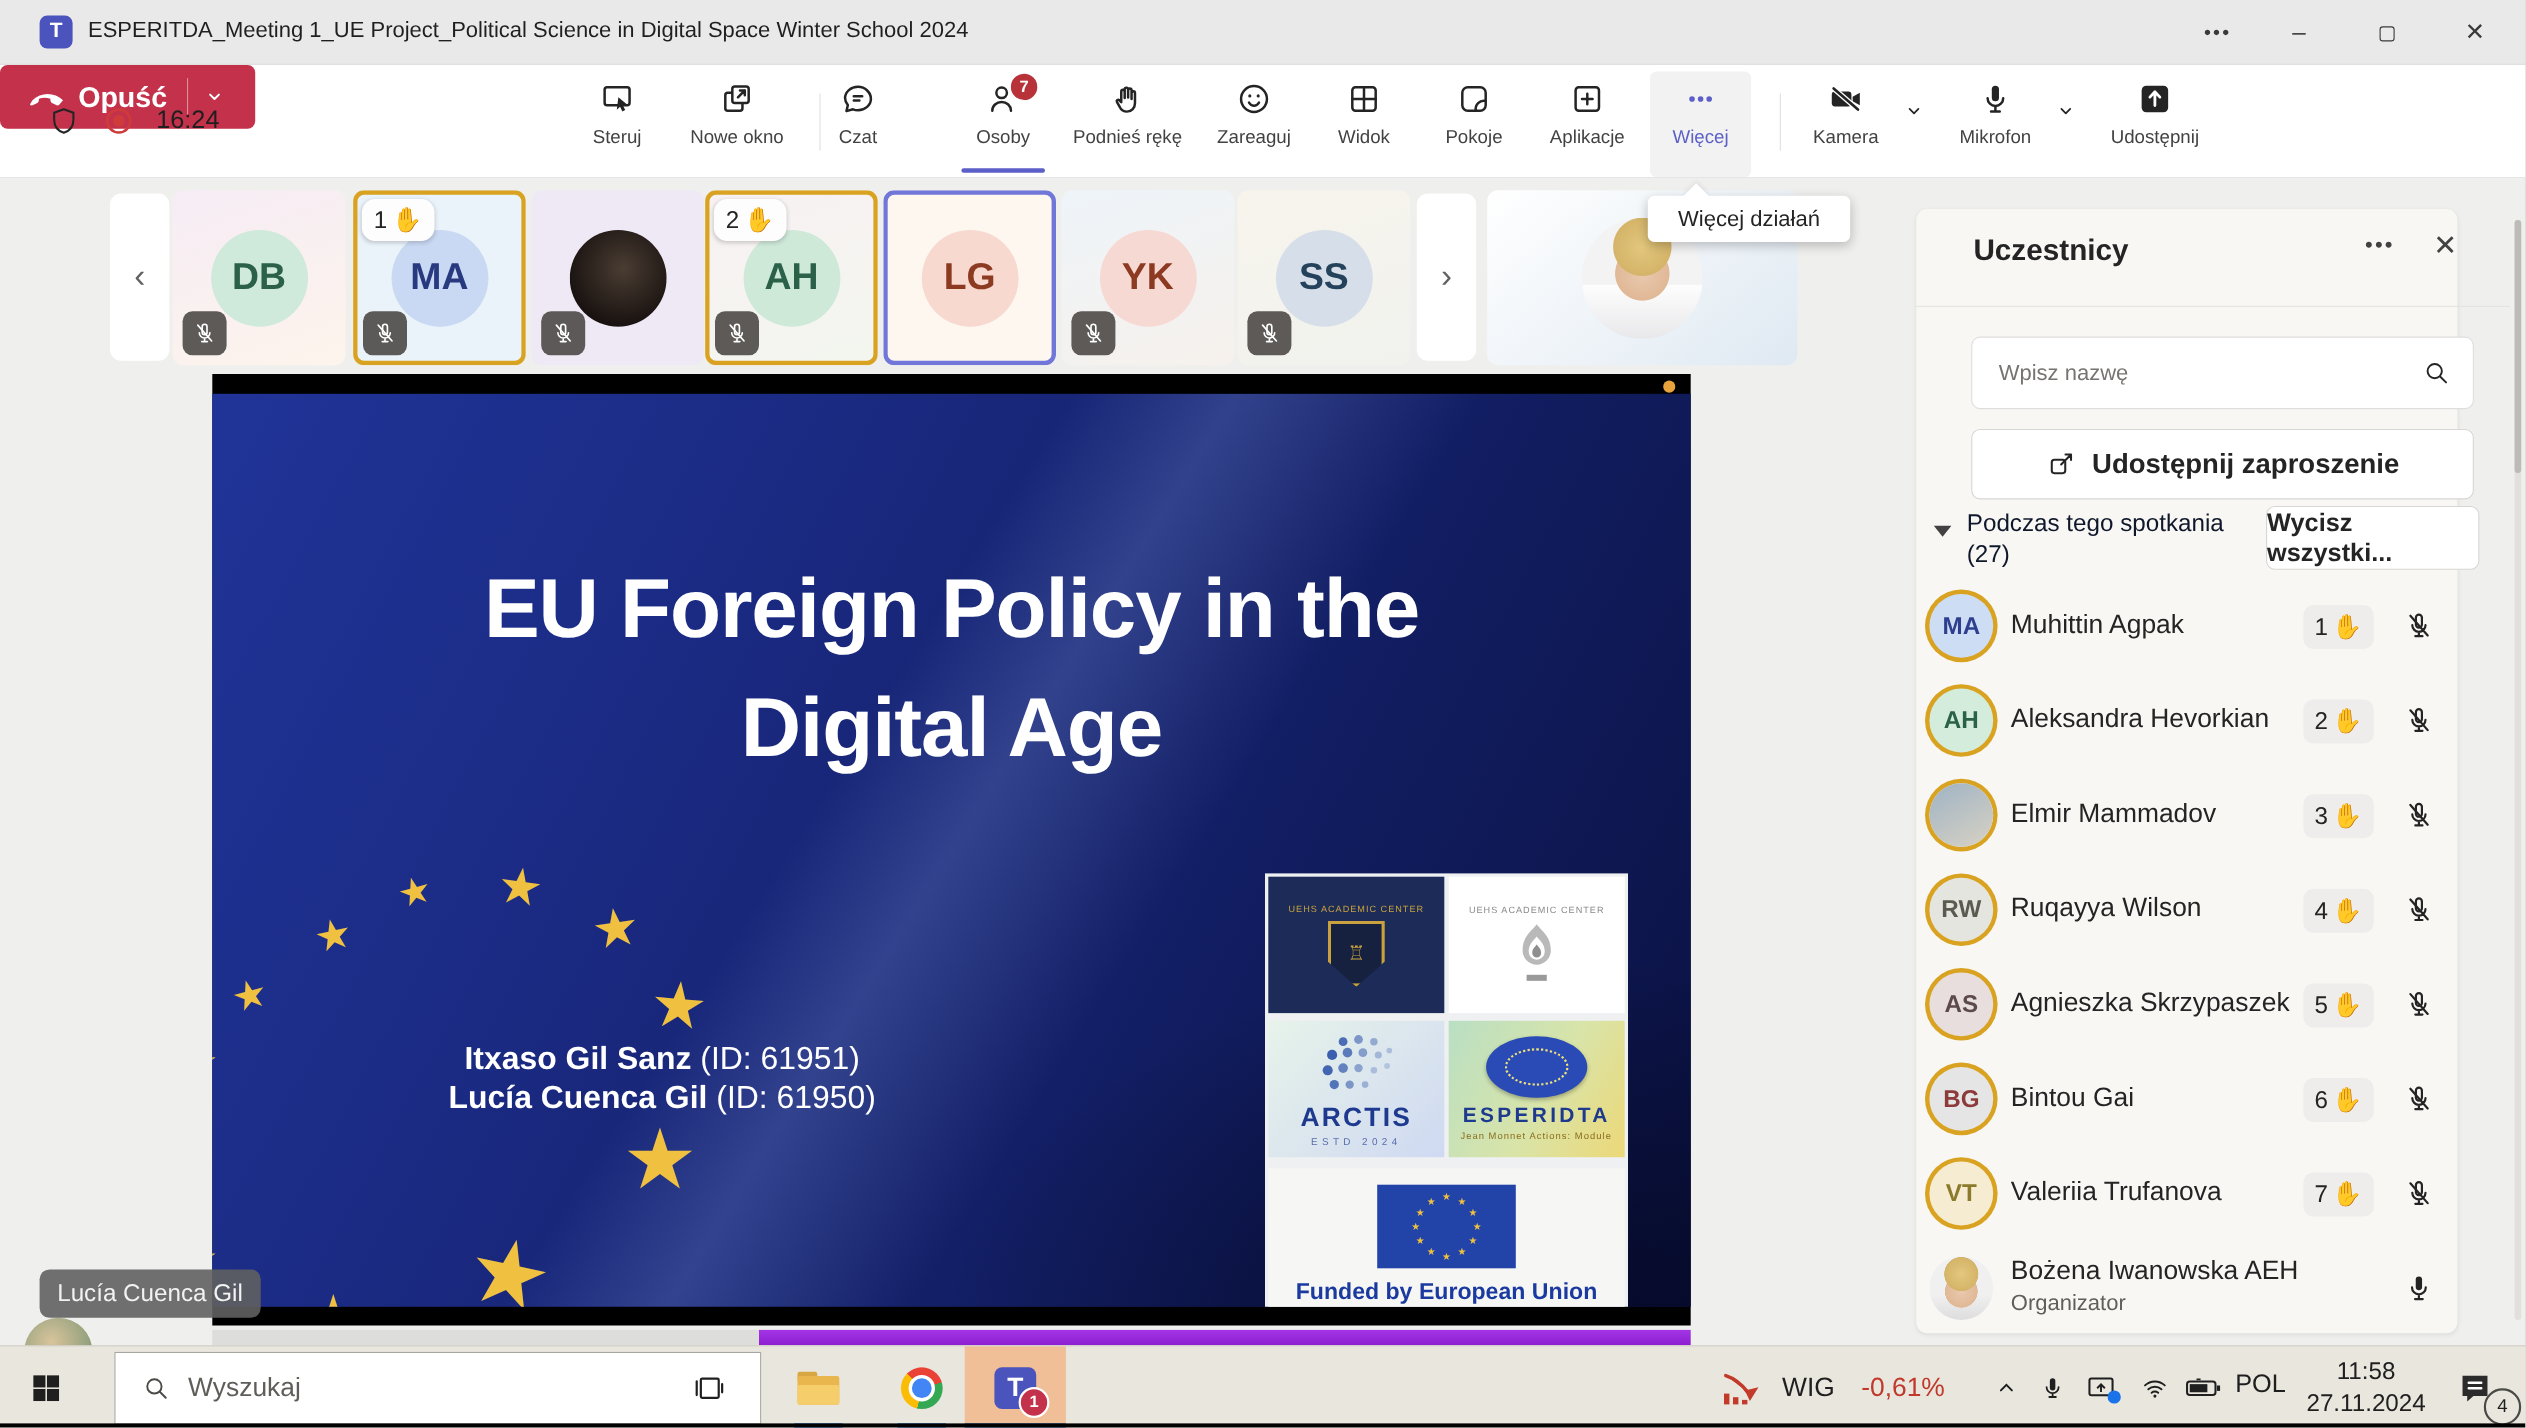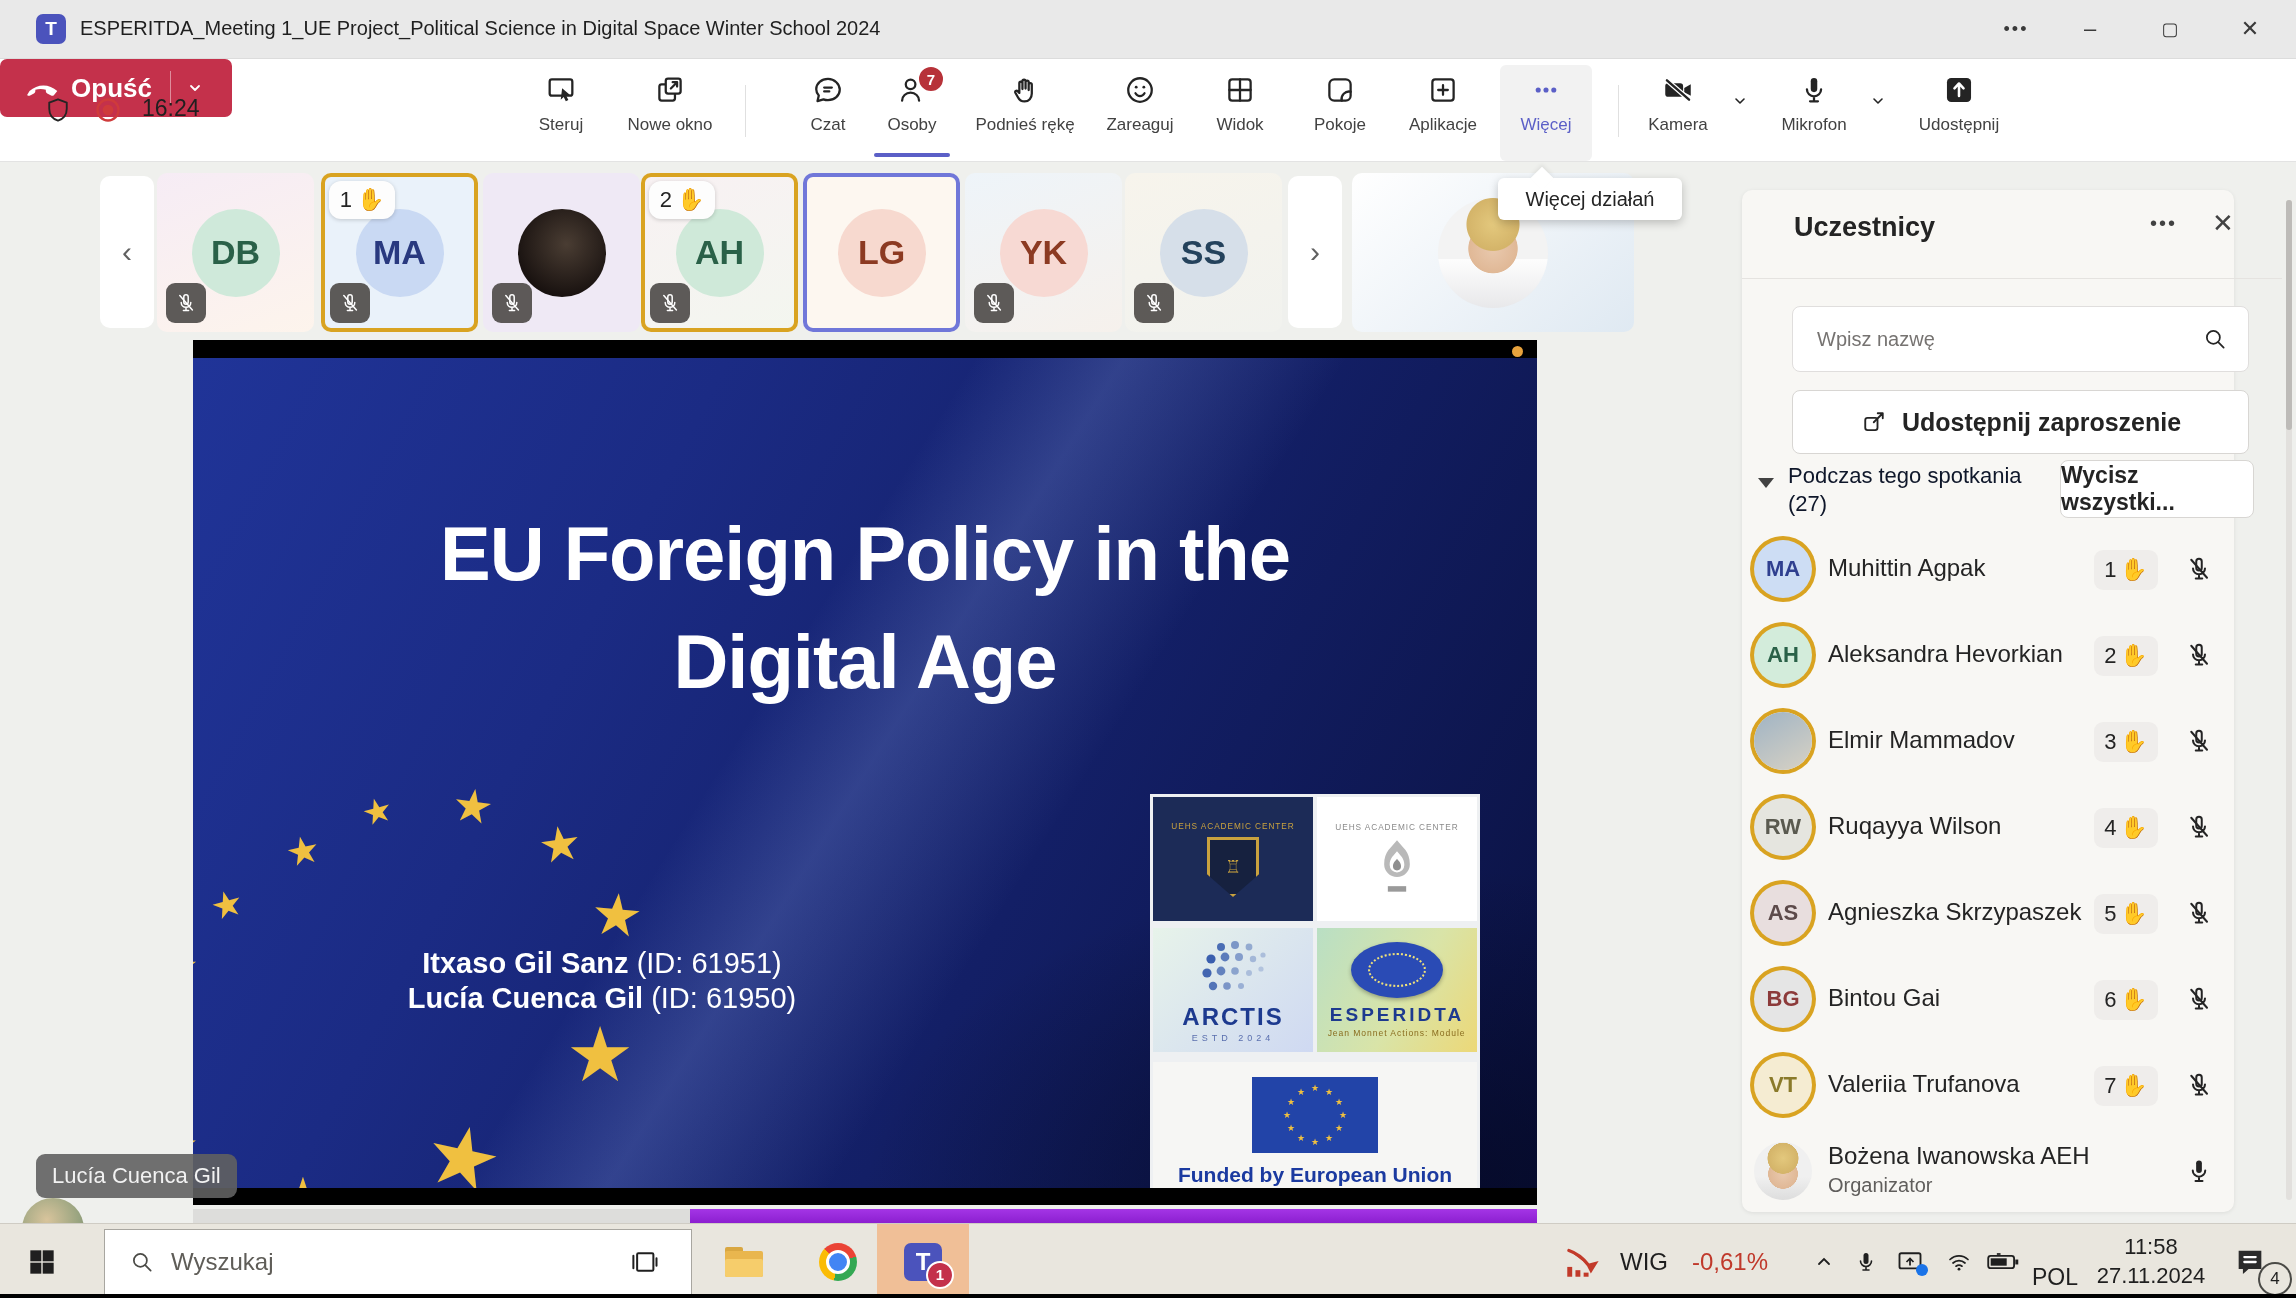--- a/index.html
+++ b/index.html
@@ -194,21 +194,21 @@
     </div>
     <div class="tbtn" style="left:612px;width:116px;">
       <svg width="34" height="34" viewBox="0 0 24 24">
           <rect class="ic" x="4.5" y="8" width="11" height="11.5" rx="1.6"></rect>
           <rect x="9" y="4" width="10.5" height="10.5" rx="1.6" fill="#fff" stroke="#242424" stroke-width="1.6"></rect>
           <path class="ic" d="M12.6 10.9 L17 6.5 M13.9 6.5 H17 V9.6"></path>
         </svg>
       <span class="lbl">Nowe okno</span>
     </div>
     <div class="tsep" style="left:745px;"></div>
-    <div class="tbtn" style="left:776px;width:104px;">
+    <div class="tbtn" style="left:728px;width:104px;">
       <svg width="34" height="34" viewBox="0 0 24 24">
           <path class="ic" d="M12 4.2 c-4.6 0-8.3 3.2-8.3 7.2 0 1.7.7 3.3 1.8 4.5 L4.6 19.8 l4.2-1.2 c1 .4 2 .6 3.2.6 4.6 0 8.3-3.2 8.3-7.3 0-4-3.7-7.7-8.3-7.7z"></path>
           <path class="ic" d="M9.3 10.3 h5.4 M9.3 13 h3.6"></path>
         </svg>
       <span class="lbl">Czat</span>
     </div>
     <div class="tbtn" style="left:860px;width:104px;">
       <span style="position:relative;display:inline-block;">
         <svg width="34" height="34" viewBox="0 0 24 24">
             <circle class="ic" cx="11" cy="8" r="3.4"></circle>
@@ -775,21 +775,21 @@
         </svg>
     </div>
     <div class="tb-ico" style="left:1980px;width:46px;">
       <svg width="32" height="22" viewBox="0 0 26 16">
           <rect x="1" y="3" width="21" height="10" rx="2" fill="none" stroke="#1f1f1f" stroke-width="1.5"></rect>
           <rect x="23" y="6" width="2.4" height="4" fill="#1f1f1f"></rect>
           <rect x="3" y="5" width="13" height="6" fill="#1f1f1f"></rect>
           <path d="M8 1.5 l3 0" stroke="#1f1f1f" stroke-width="1.4"></path>
         </svg>
     </div>
-    <span class="abs tray-txt" style="left:2032px;top:40px;font-size:23px;">POL</span>
+    <span class="abs tray-txt" style="left:2032px;top:20px;font-size:23px;">POL</span>
     <div class="abs" id="tb-clock">
       <div>11:58</div>
       <div>27.11.2024</div>
     </div>
     <div class="tb-ico" style="left:2222px;width:56px;">
       <svg width="34" height="34" viewBox="0 0 24 24">
         <path d="M4 4 h16 v13 h-9 l-4 3.5 V17 H4 Z" fill="#2b2b2b"></path>
         <path d="M8 8.5 h8 M8 12 h8" stroke="#fff" stroke-width="1.6" stroke-linecap="round"></path>
       </svg>
     </div>

